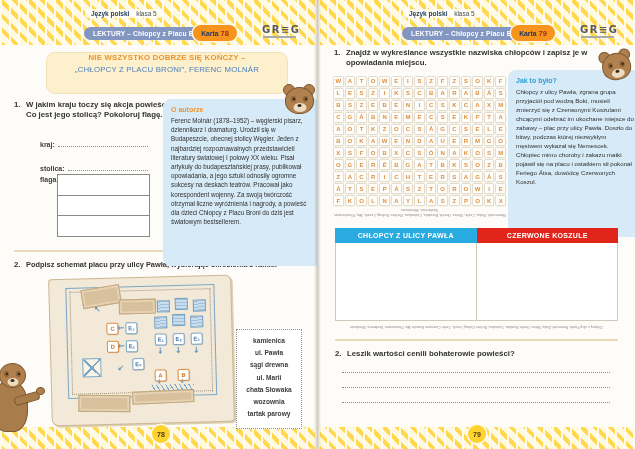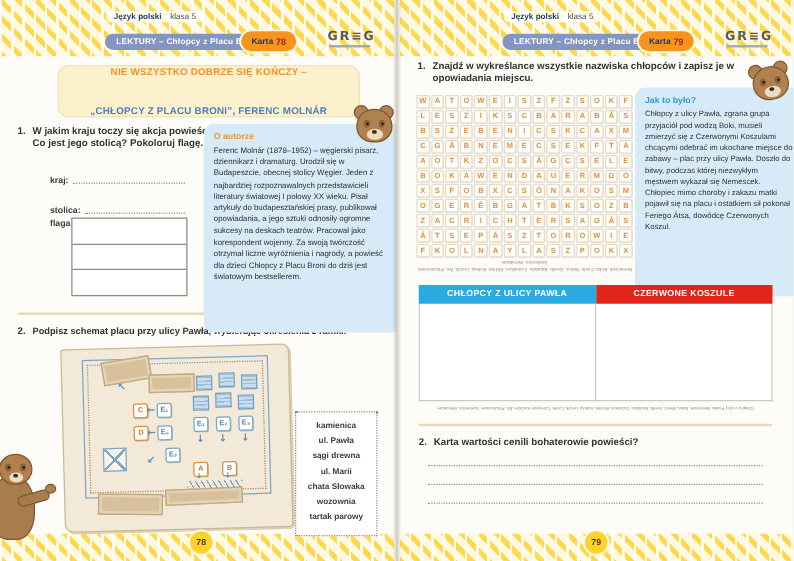--- a/index.html
+++ b/index.html
@@ -31,23 +31,23 @@
              font-size:6.8px;font-weight:bold;z-index:3;box-shadow:0 0 0 1.5px #fdf6e3;}
   .pill-orange .clabel{color:#203a60;}
   .pill-orange .cardno{color:#a3271c;font-size:7.5px;}
   .logo{position:absolute;left:262px;top:24px;font-family:"DejaVu Sans",sans-serif;font-weight:bold;
         font-size:10px;letter-spacing:1.5px;color:#57595c;z-index:2;}
   .logo-sub{position:absolute;left:263px;top:36px;width:33px;height:2px;background:#a9aaab;z-index:2;}
 
   
   .title-box{position:absolute;left:46px;top:52px;width:240px;height:40px;background:#fcf0cd;
              border:1px solid #f3e2b5;border-radius:9px;display:flex;flex-direction:column;
-             justify-content:space-between;text-align:center;gap:3px;}
+             justify-content:flex-start;text-align:center;gap:3px;}
   .title-l1{font-size:7.8px;font-weight:bold;color:#f0932b;letter-spacing:.2px;}
-  .title-l2{font-size:7.8px;font-weight:bold;color:#4c7fbe;letter-spacing:.2px;}
+  .title-l2{font-size:7.8px;font-weight:normal;color:#4c7fbe;letter-spacing:.2px;}
 
   
   .qnum{position:absolute;font-size:7.8px;font-weight:bold;color:#333;}
   .qtext{position:absolute;font-size:7.8px;font-weight:bold;color:#333;line-height:9.6px;}
 
   
   .field-row{position:absolute;left:40px;width:108px;display:flex;font-size:7px;color:#3c3c3c;font-weight:bold;}
   .field-row .dots{flex:1;border-bottom:1px dotted #8f8f8f;margin:0 0 1px 3px;}
   .flag-label{position:absolute;left:40px;top:176px;font-size:7px;font-weight:bold;color:#3c3c3c;}
   .flag-box{position:absolute;left:57px;top:174px;width:91px;height:61px;border:1px solid #8a8a8a;background:#fff;}
@@ -489,21 +489,21 @@
         <div class="at-cell"></div>
         <div class="at-cell"></div>
       </div>
     </div>
 
     <div class="flip-note" style="left:17px;top:324px;width:283px;font-size:3.4px">Chłopcy z ulicy Pawła: Nemecsek, Boka, Weisz, Geréb, Barabás, Csónakos, Richter, Kolnay, Leszik, Csele; Czerwone Koszule: Áts, Pásztorowie, Szebenics, Wendauer</div>
 
     <div class="sep-line" style="left:17px;top:339px;width:283px"></div>
 
     <span class="qnum" style="left:17px;top:349px">2.</span>
-    <span class="qtext" style="left:29px;top:349px;width:270px">Karta wartości cenili bohaterowie powieści?</span>
+    <span class="qtext" style="left:29px;top:349px;width:270px">Leszik wartości cenili bohaterowie powieści?</span>
 
     <div class="ans-line" style="left:24px;top:371px;width:268px"></div>
     <div class="ans-line" style="left:24px;top:386px;width:268px"></div>
     <div class="ans-line" style="left:24px;top:401px;width:268px"></div>
 
     <div class="page-circle" style="left:150px;top:425px">79</div>
   </div>
 
   <div class="spine"></div>
 </div>

